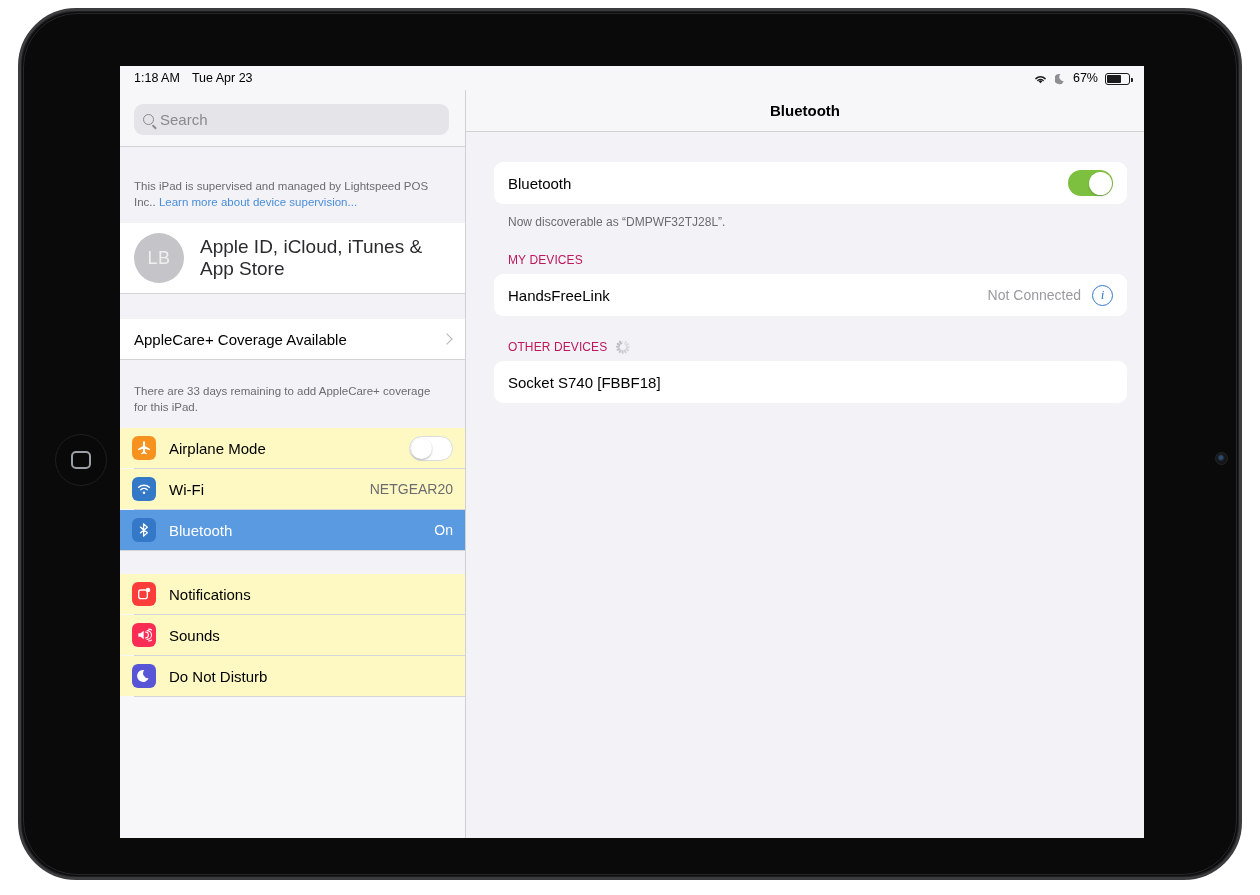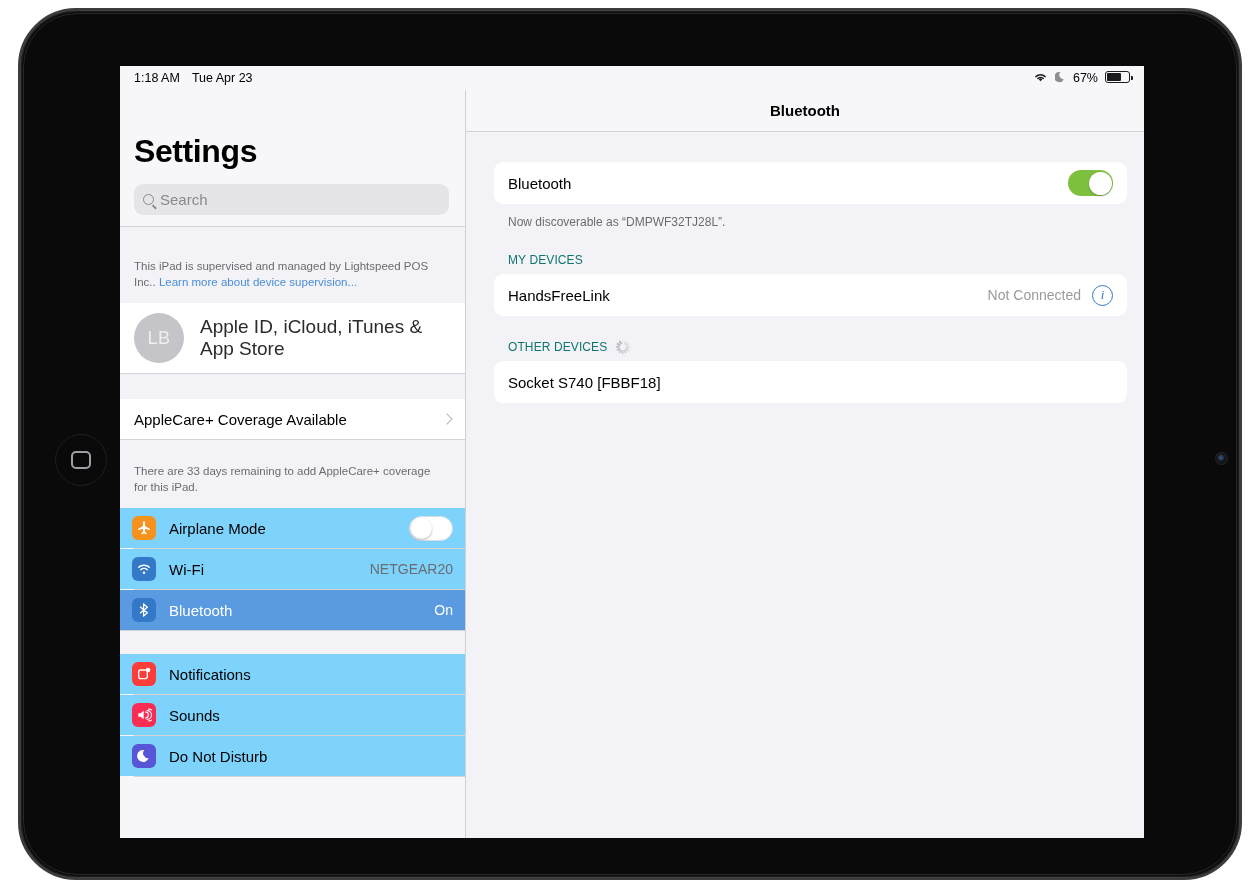--- a/index.html
+++ b/index.html
@@ -63,21 +63,21 @@
   
   #status-bar {
     position: absolute; left: 0; top: 0;
     width: 100%; height: 24px;
     display: flex; align-items: center;
     padding: 0 14px;
     font-size: 12.5px; color: #000;
     background: #f7f7fa;
   }
   #status-left { display: flex; gap: 12px; align-items: center; }
-  #status-right { margin-left: auto; display: flex; gap: 7px; align-items: flex-start; }
+  #status-right { margin-left: auto; display: flex; gap: 7px; align-items: flex-end; }
   .batt-shell {
     width: 25px; height: 12px;
     border: 1.3px solid #1c1c1e;
     border-radius: 3px;
     position: relative;
     display: flex; align-items: center;
     padding: 1.3px;
   }
   .batt-shell::after {
     content: ""; position: absolute;
@@ -166,21 +166,21 @@
     margin-left: auto;
     width: 8px; height: 8px;
     border-right: 1.6px solid #b6b6bb;
     border-top: 1.6px solid #b6b6bb;
     transform: rotate(45deg);
   }
 
   .list-row {
     display: flex; align-items: center;
     height: 40px; padding: 0 12px 0 12px;
-    background: #7dd3fc;
+    background: #fef9c3;
     gap: 13px; font-size: 15px; color: #000;
   }
   .list-row.selected { background: #5a9ae0; color: #fff; }
   .list-row .value { margin-left: auto; font-size: 14px; color: #6c6c70; }
   .list-row.selected .value { color: #fff; }
 
   .app-icon {
     width: 24px; height: 24px;
     border-radius: 6px;
     flex: none;
@@ -223,21 +223,21 @@
     display: flex; align-items: center;
     height: 42px; padding: 0 14px;
     font-size: 15px; color: #000;
     position: relative;
   }
   .bt-note {
     font-size: 12px; color: #6c6c70;
     padding: 11px 0 0 14px;
   }
   .section-header {
-    font-size: 12px; color: #0f766e;
+    font-size: 12px; color: #be185d;
     letter-spacing: 0.1px;
     padding: 24px 0 7px 14px;
     display: flex; align-items: center; gap: 8px;
   }
 
   .device-card {
     background: #fff; border-radius: 9px;
     display: flex; align-items: center;
     height: 42px; padding: 0 14px;
     font-size: 15px; color: #000;
@@ -303,21 +303,20 @@
         <span class="batt-shell">
           <span class="batt-fill" id="batt-fill" style="width: 67%;"></span>
         </span>
       </div>
     </div>
 
     <div id="split">
 
       <div id="sidebar">
 
-        <div id="settings-title">Settings</div>
 
         <div id="search-wrap">
           <div id="search-field">
             <span class="mag"></span>
             <span id="search-placeholder">Search</span>
           </div>
         </div>
 
         <div class="group-gap"></div>
         <div class="footnote">

